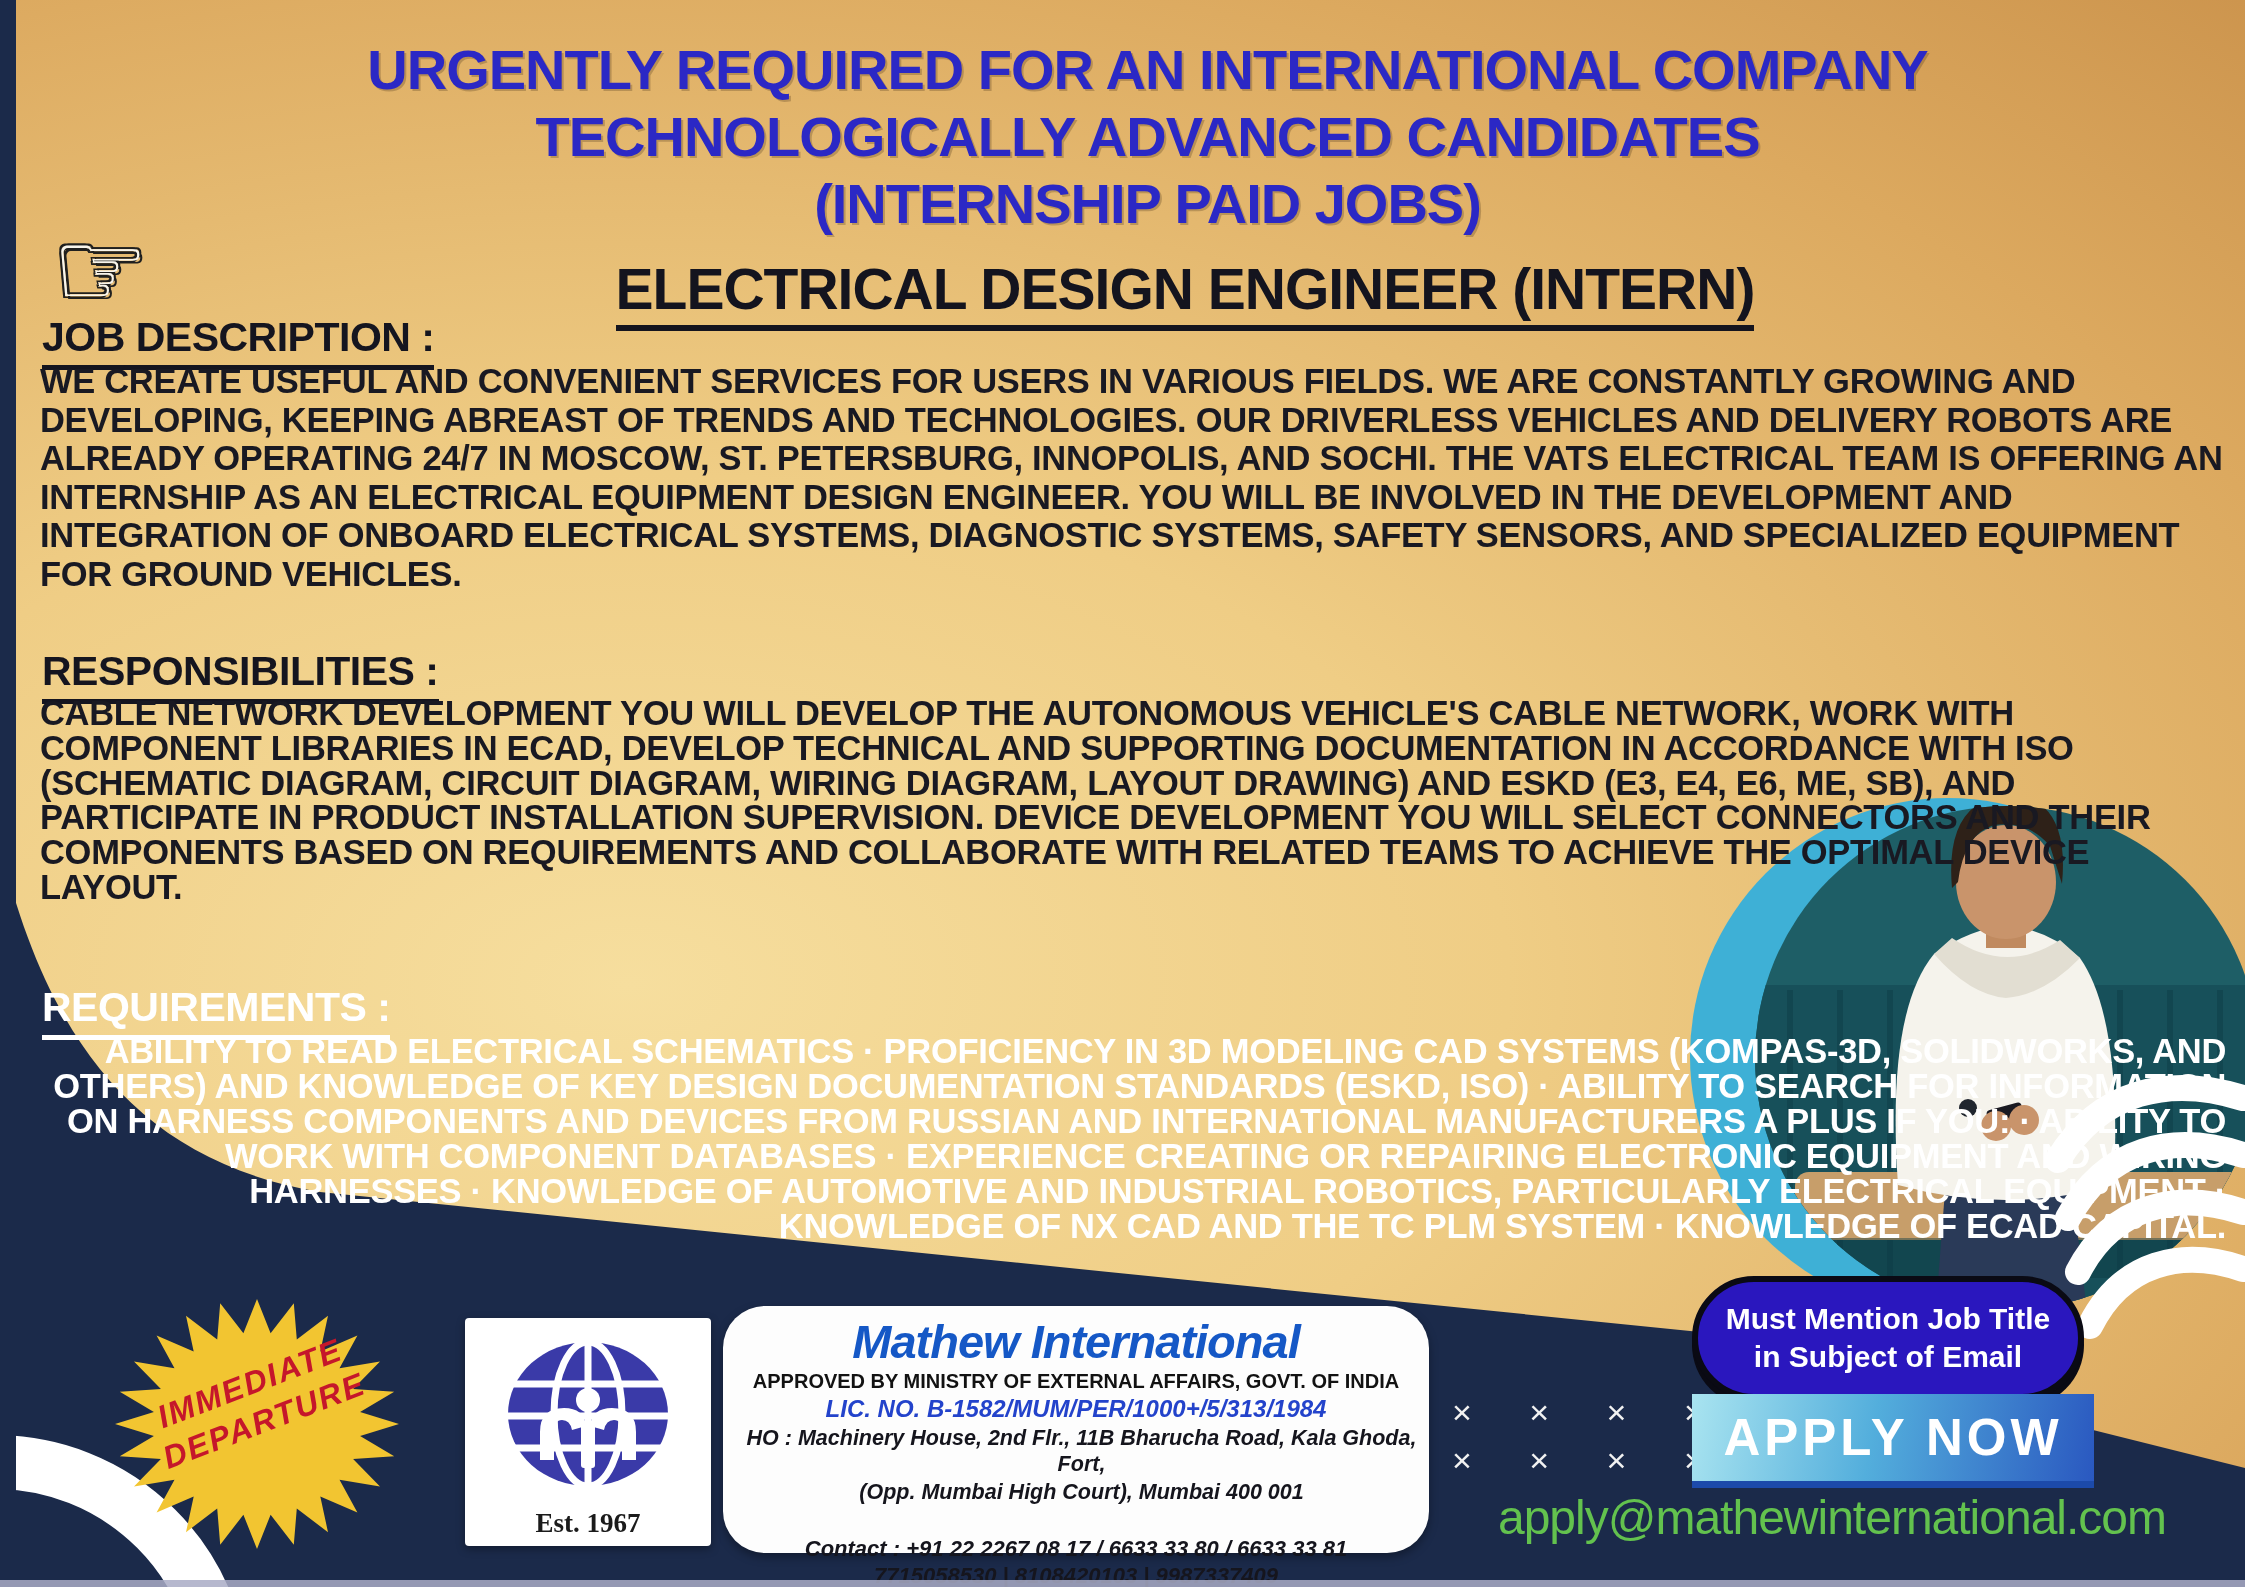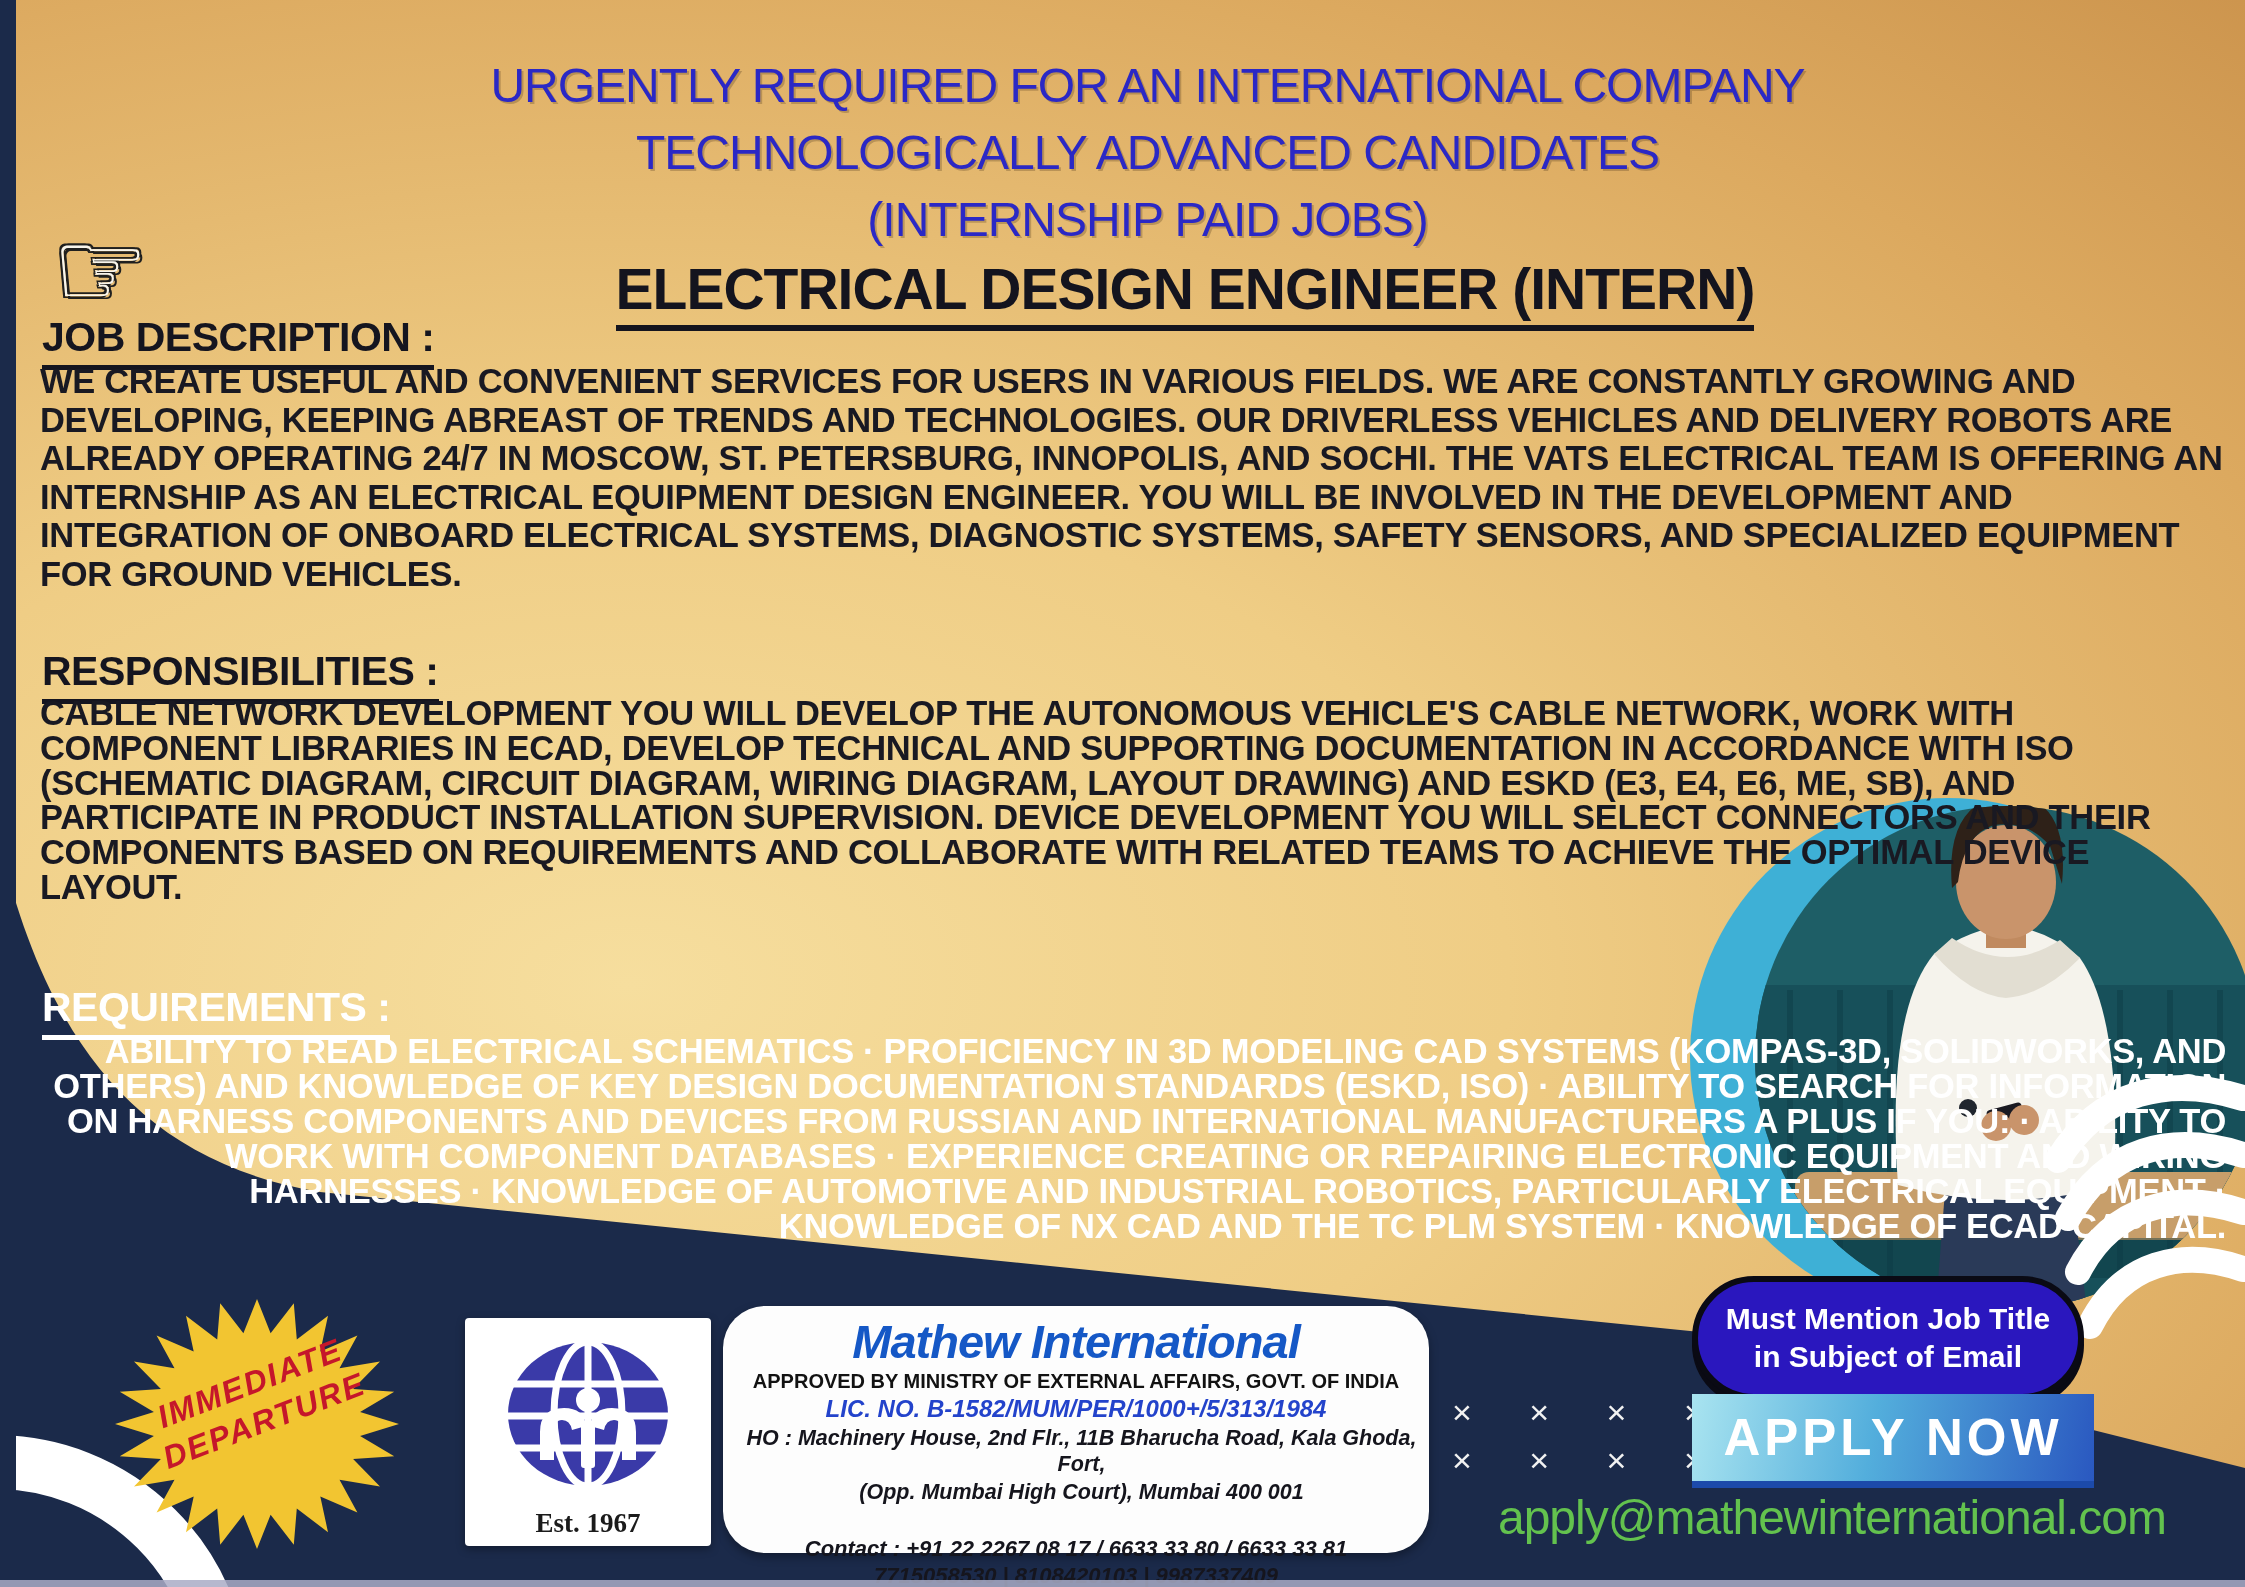--- a/index.html
+++ b/index.html
@@ -5,22 +5,22 @@
   html,body{margin:0;padding:0;background:#333;}
   .canvas{
     position:relative; width:2245px; height:1587px; overflow:hidden;
     font-family:"Liberation Sans","DejaVu Sans",sans-serif;
     background:radial-gradient(140% 115% at 28% 62%, #F6DE9E 0%, #EFCD85 28%, #DCA95F 58%, #C68C46 82%, #B67C3C 100%);
   }
   .decor{position:absolute;left:0;top:0;width:2245px;height:1587px;pointer-events:none;}
   .left-strip{position:absolute;left:0;top:0;width:16px;height:100%;background:#1B2A4A;}
   .bottom-strip{position:absolute;left:0;bottom:0;width:100%;height:7px;background:#A9ACC6;opacity:.85;}
 
-  .headline{position:absolute;top:52px;left:110px;right:60px;text-align:center;color:#2B28C5;
-    font-weight:400;font-size:48px;line-height:67px;letter-spacing:-1px;
+  .headline{position:absolute;top:36px;left:110px;right:60px;text-align:center;color:#2B28C5;
+    font-weight:700;font-size:56px;line-height:67px;letter-spacing:-1px;
     text-shadow:2px 2px 0 rgba(60,40,20,.25);}
   .hand{position:absolute;left:52px;top:216px;font-size:108px;line-height:108px;color:#F8F5EC;
     font-family:"DejaVu Sans",sans-serif;
     text-shadow:-2px -2px 0 #20201f,2px -2px 0 #20201f,-2px 2px 0 #20201f,3px 3px 0 #20201f;}
   .role{position:absolute;left:420px;top:256px;width:1530px;text-align:center;
     font-size:57px;font-weight:800;color:#14141E;letter-spacing:-1px;}
   .role span{border-bottom:6px solid #14141E;padding-bottom:4px;}
 
   .sec-head{position:absolute;left:42px;font-size:41px;font-weight:800;color:#15151F;letter-spacing:-0.5px;}
   .sec-head span{border-bottom:5px solid currentColor;padding-bottom:5px;}

